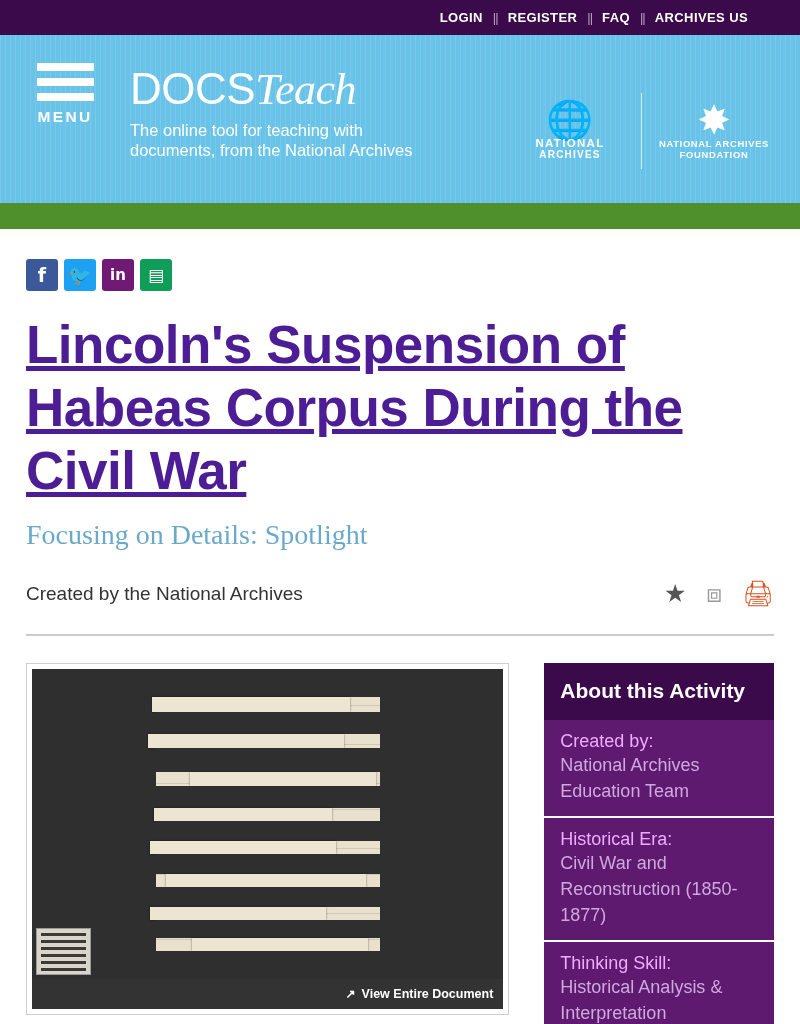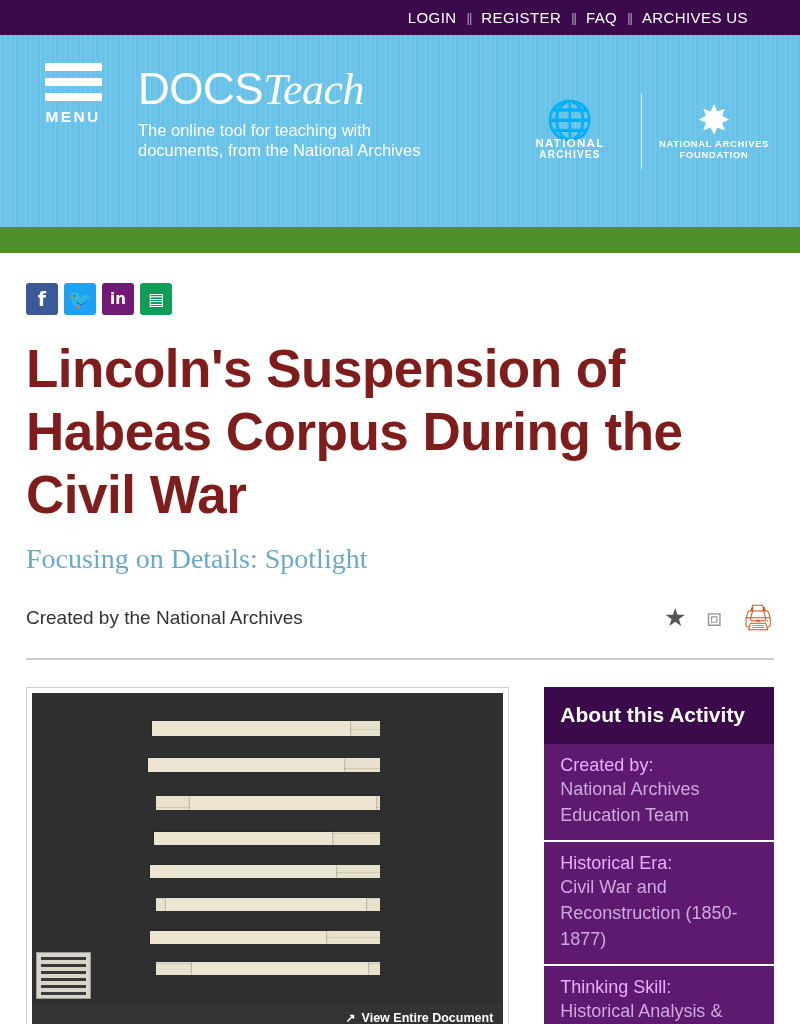--- a/index.html
+++ b/index.html
@@ -15,47 +15,46 @@
   .topbar {
     background: #3a0a4a;
     height: 35px;
     display: flex;
     align-items: center;
     justify-content: flex-end;
     padding-right: 52px;
   }
   .topbar a {
     color: #ffffff;
-    font-size: 15px;
-    font-weight: normal;
+    font-size: 13px;
+    font-weight: bold;
     letter-spacing: 0.4px;
     text-decoration: none;
   }
   .topbar .sep {
     color: #b79ec2;
     font-size: 13px;
     margin: 0 10px;
     letter-spacing: -1px;
   }
 
   
   .header {
     background: #69c3e8;
     background-image: repeating-linear-gradient(
       90deg,
       rgba(255,255,255,0.10) 0px,
       rgba(255,255,255,0.10) 1px,
       rgba(0,0,0,0) 1px,
       rgba(0,0,0,0) 5px
     );
-    height: 192px;
+    height: 168px;
     position: relative;
     display: flex;
     align-items: flex-start;
-    padding-left: 8px;
   }
   .menu-block {
     width: 130px;
     padding-top: 28px;
     text-align: center;
     cursor: pointer;
   }
   .hamburger { width: 57px; margin: 0 auto; }
   .hamburger span {
     display: block;
@@ -142,26 +141,27 @@
     font-weight: bold;
     cursor: pointer;
     font-family: "DejaVu Sans", sans-serif;
   }
   .fb { background: #3b5998; }
   .tw { background: #1da1f2; }
   .li { background: #701a75; }
   .gc { background: #0f9d58; }
 
   h1.title {
-    color: #7f1d1d;
+    color: #4c1d95;
     font-size: 53px;
     line-height: 63px;
     font-weight: bold;
     margin: 22px 0 0 0;
     letter-spacing: -0.5px;
+    text-decoration: underline;
   }
   h2.subtitle {
     color: #6aa9c9;
     font-size: 28px;
     font-weight: normal;
     margin: 17px 0 0 0;
     font-family: Liberation Serif, serif;
   }
 
   .credit-row {

